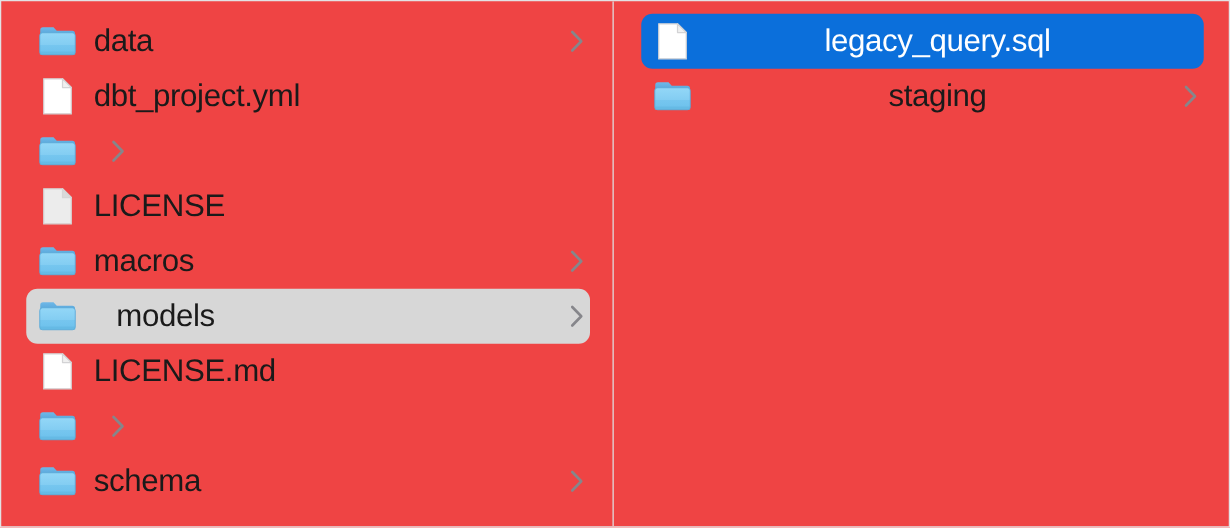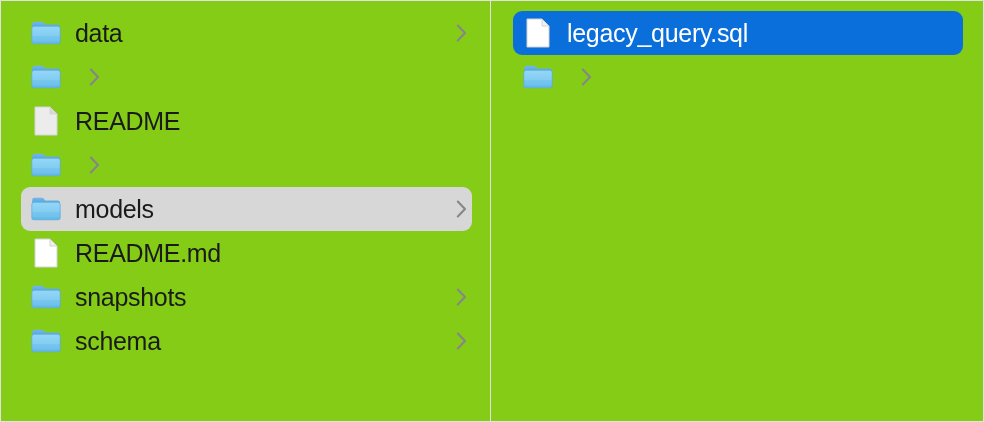--- a/index.html
+++ b/index.html
@@ -10,21 +10,21 @@
   }
   body {
     font-family: "Liberation Sans", sans-serif;
     -webkit-font-smoothing: antialiased;
   }
 
   #finder-window {
     position: relative;
     width: 984px;
     height: 422px;
-    background: #84cc16;
+    background: #ef4444;
     box-sizing: border-box;
     border: 1px solid #e2e2e4;
     overflow: hidden;
   }
 
   .column {
     position: absolute;
     top: 0;
     bottom: 0;
     box-sizing: border-box;
@@ -51,24 +51,26 @@
     display: flex;
     align-items: center;
     padding-left: 10px;
     box-sizing: border-box;
     cursor: default;
     user-select: none;
   }
 
   #column-right .row {
     margin: 0 22px 0 22px;
+    text-align: center;
   }
 
   .row.selected-gray {
     background: #d7d7d7;
+    gap: 18px;
   }
 
   .row.selected-blue {
     background: #0b6fdb;
   }
 
   .icon-wrap {
     width: 30px;
     height: 30px;
     flex: 0 0 30px;
@@ -145,20 +147,34 @@
         </span>
         <span class="row-label">data</span>
         <span class="chevron">
           <svg width="11" height="18" viewBox="0 0 11 18">
             <path d="M1.8 1.6 L9 9 L1.8 16.4" fill="none" stroke="#86868b" stroke-width="2.1" stroke-linecap="round" stroke-linejoin="round"></path>
           </svg>
         </span>
       </div>
       <div class="row">
         <span class="icon-wrap">
+          <svg width="24" height="30" viewBox="0 0 24 30">
+            <path d="M1 1 h15 l7 7 v21 a0 0 0 0 1 0 0 H1 Z" fill="#ffffff" stroke="#d3d3d5" stroke-width="1"></path>
+            <path d="M16 1 l7 7 h-7 Z" fill="#f0f0f0" stroke="#d3d3d5" stroke-width="1" stroke-linejoin="round"></path>
+          </svg>
+        </span>
+        <span class="row-label">dbt_project.yml</span>
+        <span class="chevron hidden">
+          <svg width="11" height="18" viewBox="0 0 11 18">
+            <path d="M1.8 1.6 L9 9 L1.8 16.4" fill="none" stroke="#86868b" stroke-width="2.1" stroke-linecap="round" stroke-linejoin="round"></path>
+          </svg>
+        </span>
+      </div>
+      <div class="row">
+        <span class="icon-wrap">
           <svg width="30" height="26" viewBox="0 0 30 26">
             <defs>
               <linearGradient id="fTabG" x1="0" y1="0" x2="0" y2="1">
                 <stop offset="0" stop-color="#6fb8e8"></stop>
                 <stop offset="1" stop-color="#4e9fd4"></stop>
               </linearGradient>
               <linearGradient id="fBodyG" x1="0" y1="0" x2="0" y2="1">
                 <stop offset="0" stop-color="#93d7f7"></stop>
                 <stop offset="0.55" stop-color="#83cdf2"></stop>
                 <stop offset="0.56" stop-color="#76c6ef"></stop>
@@ -176,21 +192,21 @@
           </svg>
         </span>
       </div>
       <div class="row">
         <span class="icon-wrap">
           <svg width="24" height="30" viewBox="0 0 24 30">
             <path d="M1 1 h15 l7 7 v21 a0 0 0 0 1 0 0 H1 Z" fill="#ececec" stroke="#d5d5d5" stroke-width="1"></path>
             <path d="M16 1 l7 7 h-7 Z" fill="#d9d9d9" stroke="#d5d5d5" stroke-width="1" stroke-linejoin="round"></path>
           </svg>
         </span>
-        <span class="row-label">README</span>
+        <span class="row-label">LICENSE</span>
         <span class="chevron hidden">
           <svg width="11" height="18" viewBox="0 0 11 18">
             <path d="M1.8 1.6 L9 9 L1.8 16.4" fill="none" stroke="#86868b" stroke-width="2.1" stroke-linecap="round" stroke-linejoin="round"></path>
           </svg>
         </span>
       </div>
       <div class="row">
         <span class="icon-wrap">
           <svg width="30" height="26" viewBox="0 0 30 26">
             <defs>
@@ -203,20 +219,21 @@
                 <stop offset="0.55" stop-color="#83cdf2"></stop>
                 <stop offset="0.56" stop-color="#76c6ef"></stop>
                 <stop offset="1" stop-color="#6cc0ec"></stop>
               </linearGradient>
             </defs>
             <path d="M1.2 4.0 a2.2 2.2 0 0 1 2.2-2.2 h8.4 l2.6 2.8 h12.4 a2.2 2.2 0 0 1 2.2 2.2 v3.2 H1.2 Z" fill="url(#fTabG)"></path>
             <rect x="0.8" y="6.2" width="28.4" height="17.6" rx="2.3" fill="url(#fBodyG)" stroke="#5aa8d8" stroke-width="0.7"></rect>
             <rect x="0.8" y="21.3" width="28.4" height="2.5" fill="#5fb4df" opacity="0.55"></rect>
           </svg>
         </span>
+        <span class="row-label">macros</span>
         <span class="chevron">
           <svg width="11" height="18" viewBox="0 0 11 18">
             <path d="M1.8 1.6 L9 9 L1.8 16.4" fill="none" stroke="#86868b" stroke-width="2.1" stroke-linecap="round" stroke-linejoin="round"></path>
           </svg>
         </span>
       </div>
       <div class="row selected-gray">
         <span class="icon-wrap">
           <svg width="30" height="26" viewBox="0 0 30 26">
             <defs>
@@ -243,21 +260,21 @@
           </svg>
         </span>
       </div>
       <div class="row">
         <span class="icon-wrap">
           <svg width="24" height="30" viewBox="0 0 24 30">
             <path d="M1 1 h15 l7 7 v21 a0 0 0 0 1 0 0 H1 Z" fill="#ffffff" stroke="#d3d3d5" stroke-width="1"></path>
             <path d="M16 1 l7 7 h-7 Z" fill="#f0f0f0" stroke="#d3d3d5" stroke-width="1" stroke-linejoin="round"></path>
           </svg>
         </span>
-        <span class="row-label">README.md</span>
+        <span class="row-label">LICENSE.md</span>
         <span class="chevron hidden">
           <svg width="11" height="18" viewBox="0 0 11 18">
             <path d="M1.8 1.6 L9 9 L1.8 16.4" fill="none" stroke="#86868b" stroke-width="2.1" stroke-linecap="round" stroke-linejoin="round"></path>
           </svg>
         </span>
       </div>
       <div class="row">
         <span class="icon-wrap">
           <svg width="30" height="26" viewBox="0 0 30 26">
             <defs>
@@ -270,21 +287,20 @@
                 <stop offset="0.55" stop-color="#83cdf2"></stop>
                 <stop offset="0.56" stop-color="#76c6ef"></stop>
                 <stop offset="1" stop-color="#6cc0ec"></stop>
               </linearGradient>
             </defs>
             <path d="M1.2 4.0 a2.2 2.2 0 0 1 2.2-2.2 h8.4 l2.6 2.8 h12.4 a2.2 2.2 0 0 1 2.2 2.2 v3.2 H1.2 Z" fill="url(#fTabG)"></path>
             <rect x="0.8" y="6.2" width="28.4" height="17.6" rx="2.3" fill="url(#fBodyG)" stroke="#5aa8d8" stroke-width="0.7"></rect>
             <rect x="0.8" y="21.3" width="28.4" height="2.5" fill="#5fb4df" opacity="0.55"></rect>
           </svg>
         </span>
-        <span class="row-label">snapshots</span>
         <span class="chevron">
           <svg width="11" height="18" viewBox="0 0 11 18">
             <path d="M1.8 1.6 L9 9 L1.8 16.4" fill="none" stroke="#86868b" stroke-width="2.1" stroke-linecap="round" stroke-linejoin="round"></path>
           </svg>
         </span>
       </div>
       <div class="row">
         <span class="icon-wrap">
           <svg width="30" height="26" viewBox="0 0 30 26">
             <defs>
@@ -341,20 +357,21 @@
                 <stop offset="0.55" stop-color="#83cdf2"></stop>
                 <stop offset="0.56" stop-color="#76c6ef"></stop>
                 <stop offset="1" stop-color="#6cc0ec"></stop>
               </linearGradient>
             </defs>
             <path d="M1.2 4.0 a2.2 2.2 0 0 1 2.2-2.2 h8.4 l2.6 2.8 h12.4 a2.2 2.2 0 0 1 2.2 2.2 v3.2 H1.2 Z" fill="url(#fTabG)"></path>
             <rect x="0.8" y="6.2" width="28.4" height="17.6" rx="2.3" fill="url(#fBodyG)" stroke="#5aa8d8" stroke-width="0.7"></rect>
             <rect x="0.8" y="21.3" width="28.4" height="2.5" fill="#5fb4df" opacity="0.55"></rect>
           </svg>
         </span>
+        <span class="row-label">staging</span>
         <span class="chevron">
           <svg width="11" height="18" viewBox="0 0 11 18">
             <path d="M1.8 1.6 L9 9 L1.8 16.4" fill="none" stroke="#86868b" stroke-width="2.1" stroke-linecap="round" stroke-linejoin="round"></path>
           </svg>
         </span>
       </div>
     </div>
 
 </div>
 

